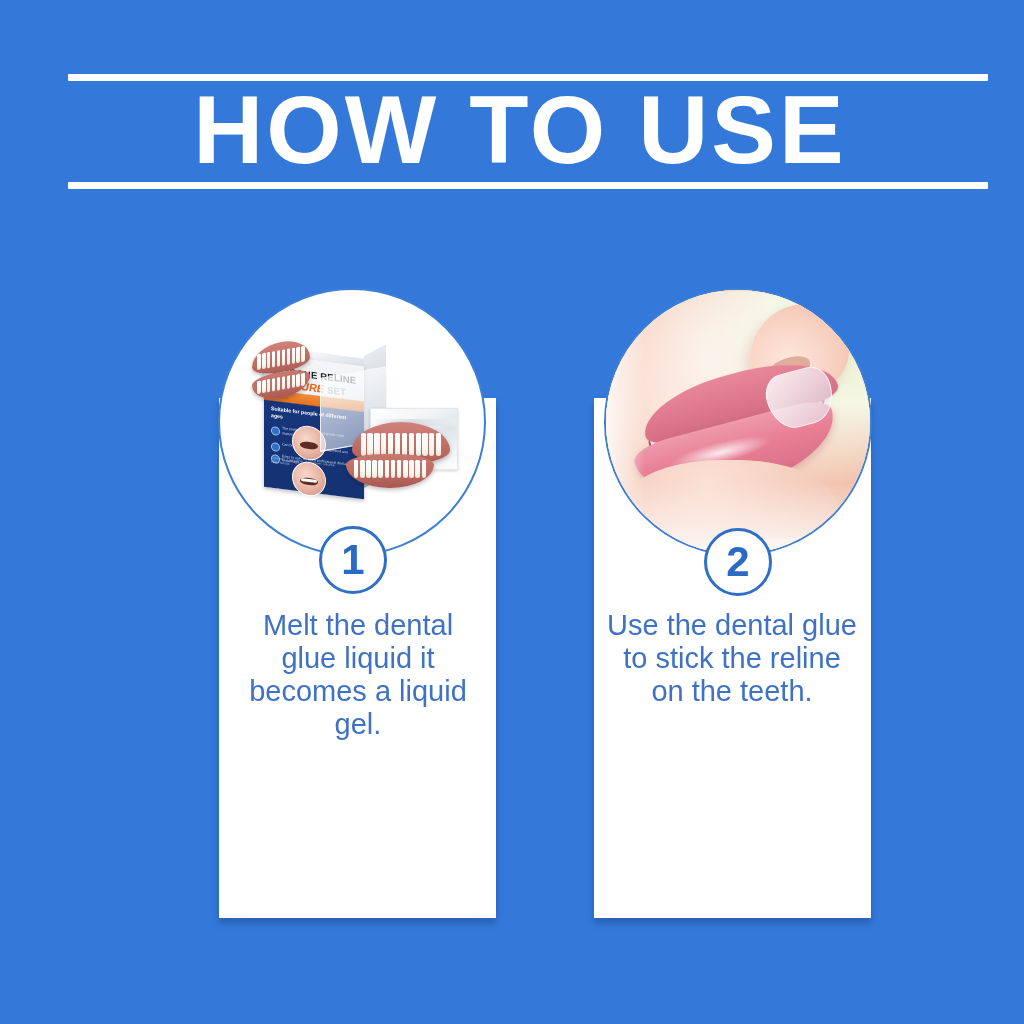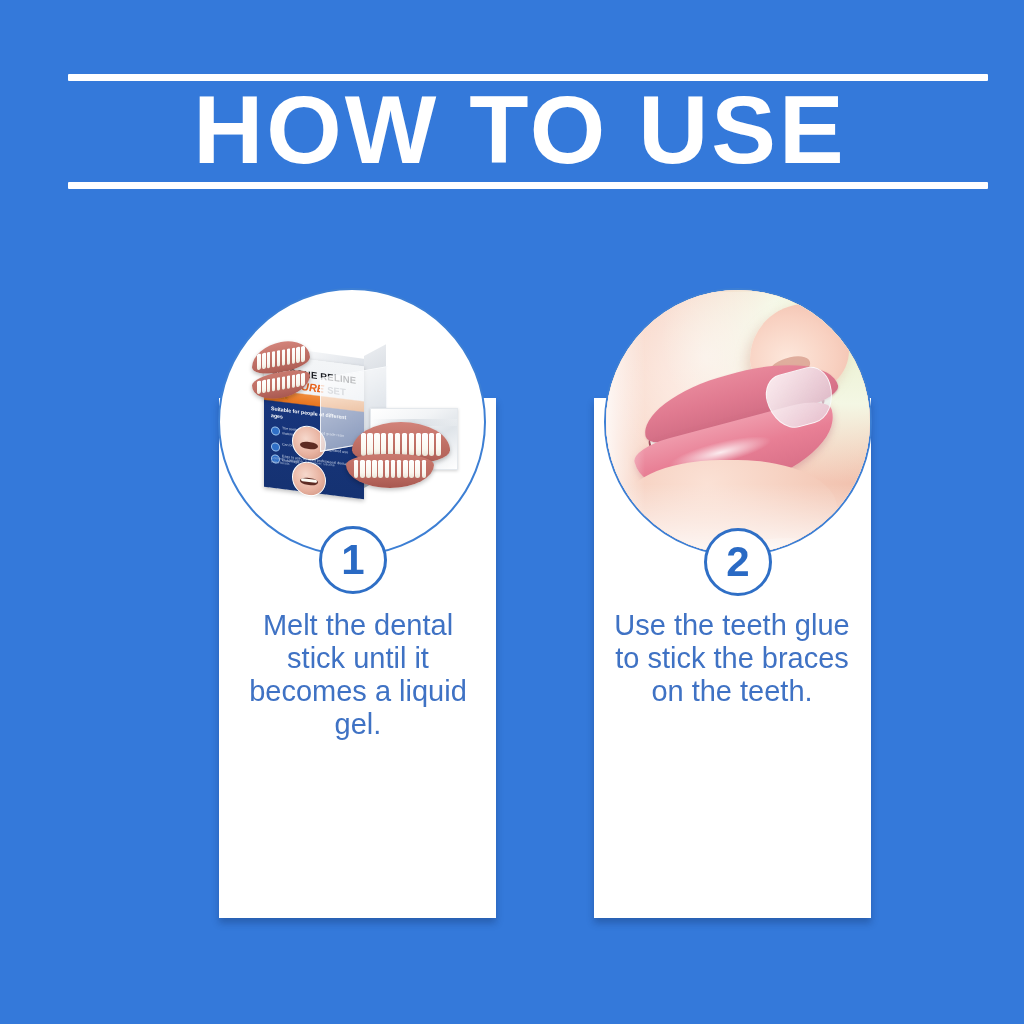--- a/index.html
+++ b/index.html
@@ -452,21 +452,21 @@
         </div>
       </div>
 
     </div>
   </div>
 
   <div class="badge one">
     <span>1</span>
   </div>
 
-  <div class="caption one">Melt the dental stick until it becomes a liquid gel.</div>
+  <div class="caption one">Melt the dental glue liquid it becomes a liquid gel.</div>
 
   <div class="card two"></div>
 
   <div class="circle-wrap two">
     <div class="circle">
 
       <div class="photo2">
         <div class="skin-hi"></div>
         <div class="nose"></div>
         <div class="nostril"></div>
@@ -496,15 +496,15 @@
         <div class="white-fade"></div>
       </div>
 
     </div>
   </div>
 
   <div class="badge two">
     <span>2</span>
   </div>
 
-  <div class="caption two">Use the teeth glue to stick the braces on the teeth.</div>
+  <div class="caption two">Use the dental glue to stick the reline on the teeth.</div>
 
 </div>
 
 </body></html>

